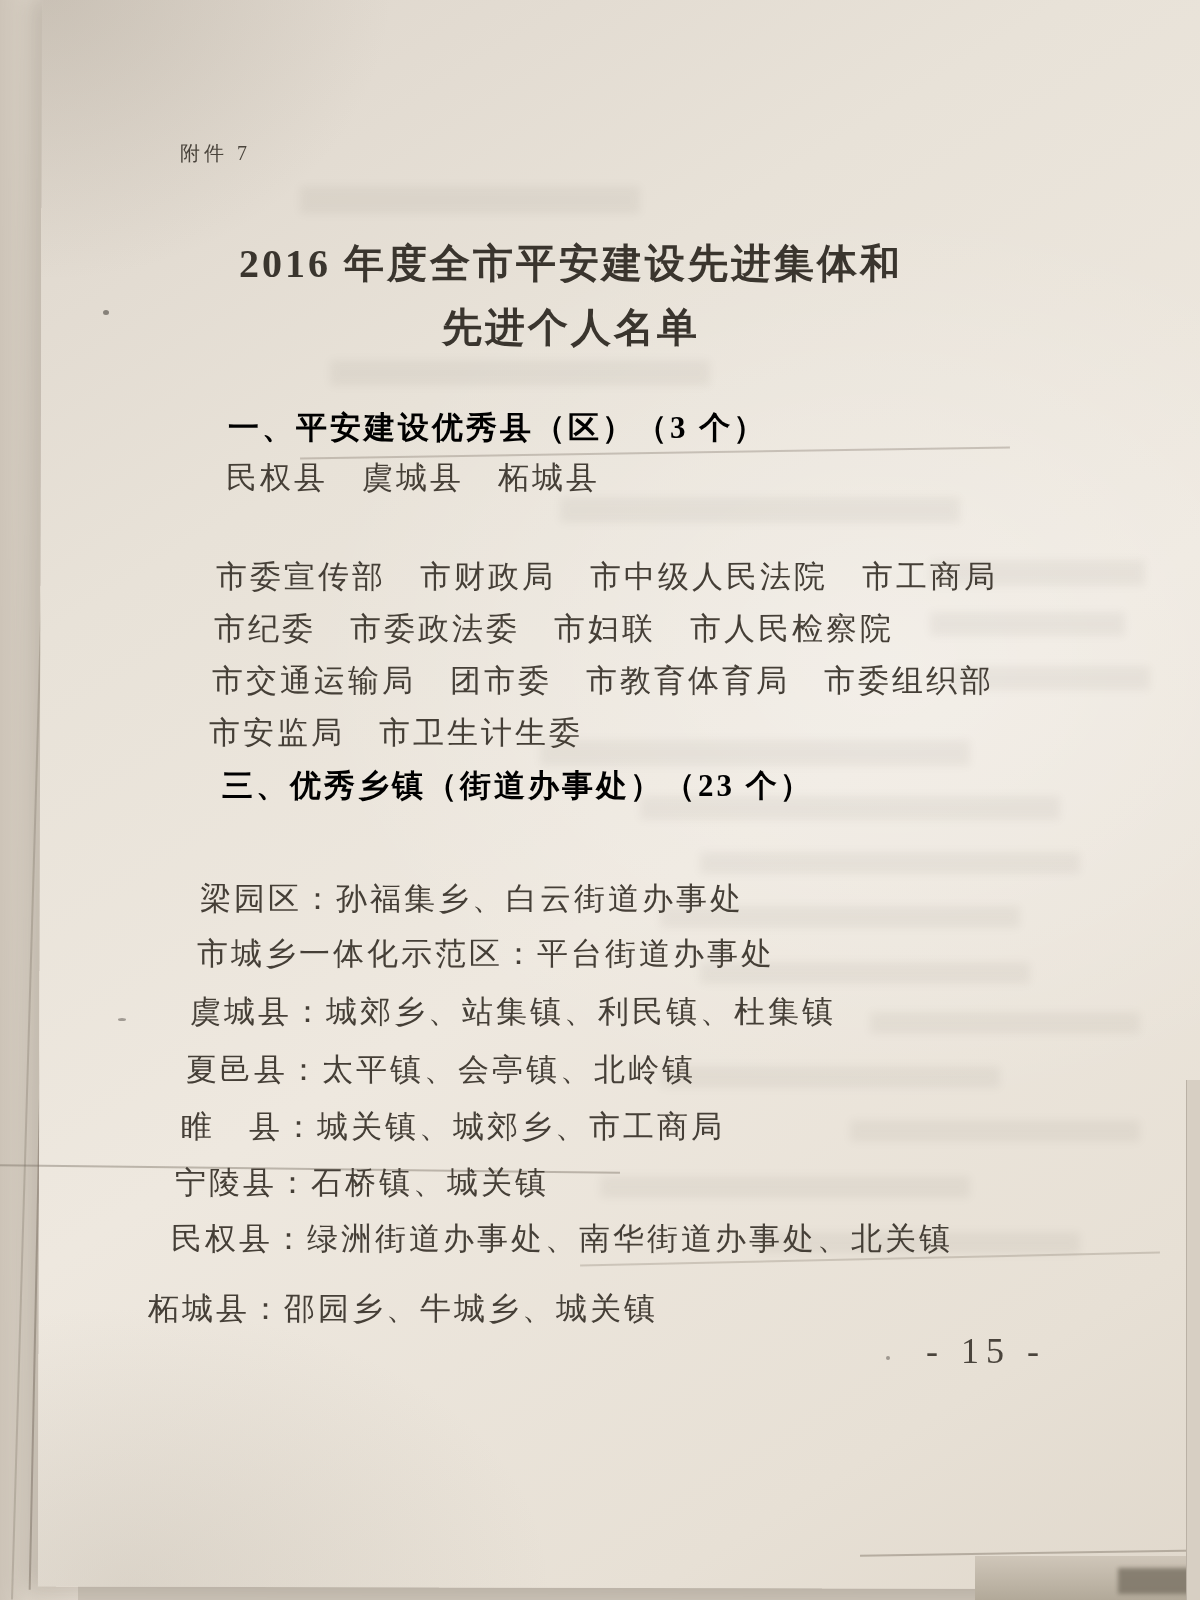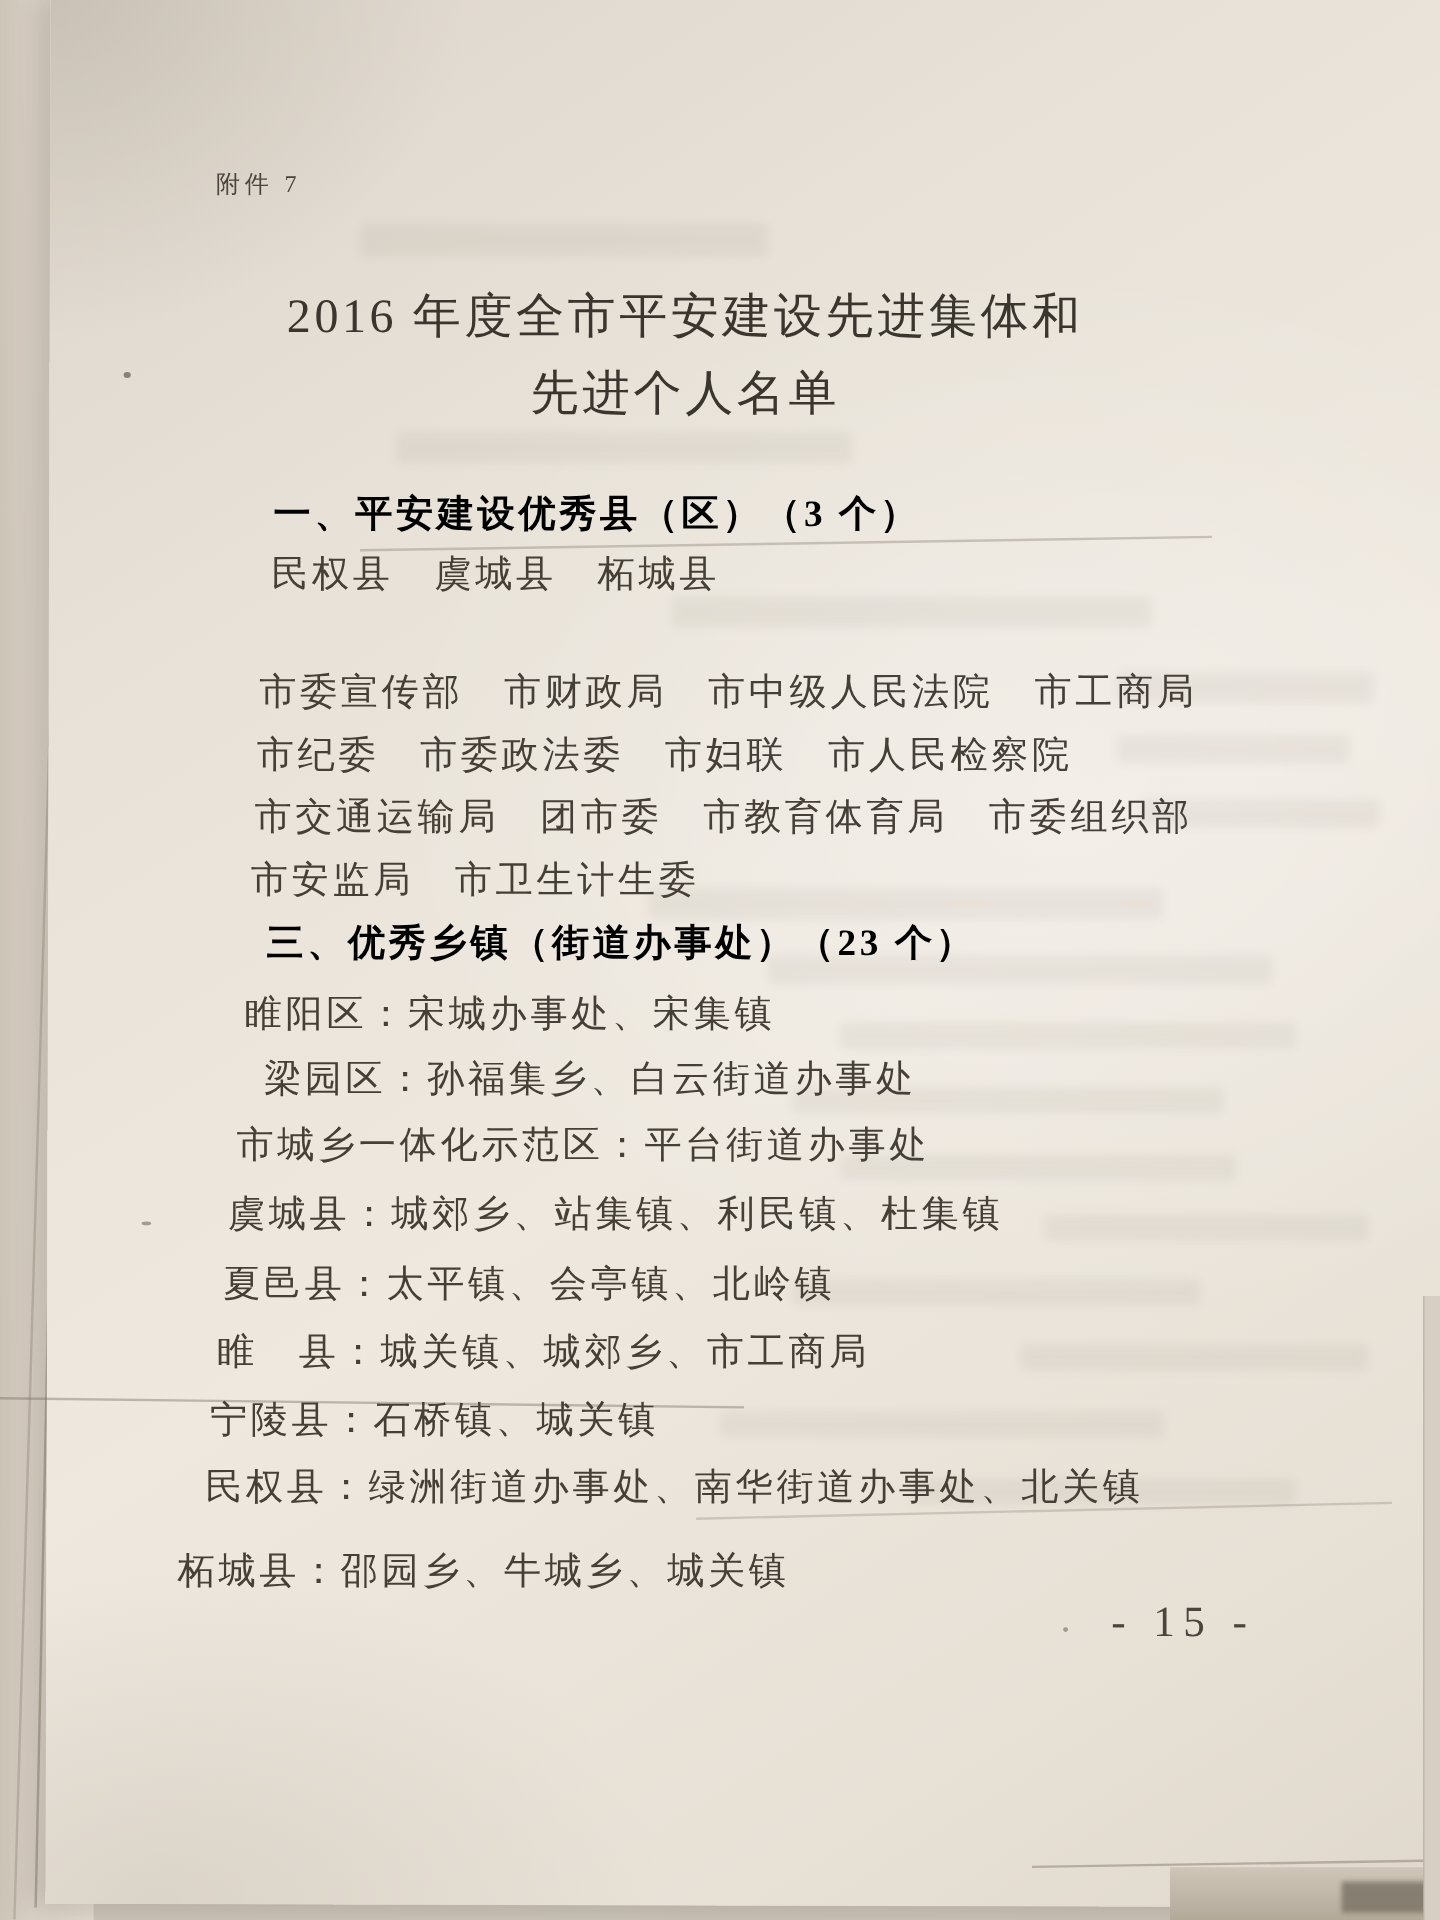--- a/index.html
+++ b/index.html
@@ -31,21 +31,21 @@
   
   .bottom-edge{position:absolute;left:860px;top:1552px;width:352px;height:2px;background:rgba(150,140,126,0.6);transform:rotate(-0.9deg);}
   .below-strip{position:absolute;left:975px;top:1556px;width:225px;height:44px;background:linear-gradient(180deg,#cfc6b9,#b2a999);}
   .dark-blotch{position:absolute;left:1118px;top:1568px;width:78px;height:26px;background:#7d7567;filter:blur(2px);opacity:.85;}
   .right-strip{position:absolute;left:1186px;top:1080px;width:14px;height:520px;background:#d7cfc3;border-left:1px solid rgba(150,140,128,0.45);}
   
   .content{position:absolute;inset:0;color:#453f37;}
   .line{position:absolute;font-size:31px;letter-spacing:3px;white-space:nowrap;}
   .head{font-weight:700;color:#000000;}
   .att{position:absolute;left:180px;top:140px;font-size:20px;letter-spacing:4px;color:#4a443c;}
-  .title{position:absolute;left:571px;transform:translateX(-50%);font-size:40px;font-weight:400;letter-spacing:3px;white-space:nowrap;color:#3a352e;}
+  .title{position:absolute;left:571px;transform:translateX(-50%);font-size:40px;font-weight:700;letter-spacing:3px;white-space:nowrap;color:#3a352e;}
   .t1{top:236px;}
   .t2{top:300px;}
   .pageno{position:absolute;left:926px;top:1330px;font-size:36px;letter-spacing:7px;color:#4a443c;white-space:nowrap;}
   
   .ghost{position:absolute;background:#6b6458;opacity:0.07;filter:blur(4px);border-radius:4px;}
   
   .crease{position:absolute;height:1.5px;background:rgba(125,115,102,0.35);}
   .speck{position:absolute;background:#55504a;border-radius:50%;}
 </style>
 </head>
@@ -96,22 +96,21 @@
 
     <div class="line head" style="left:228px;top:407px;">一、平安建设优秀县（区）（3 个）</div>
     <div class="line" style="left:226px;top:457px;">民权县　虞城县　柘城县</div>
 
     <div class="line" style="left:216px;top:556px;">市委宣传部　市财政局　市中级人民法院　市工商局</div>
     <div class="line" style="left:214px;top:608px;">市纪委　市委政法委　市妇联　市人民检察院</div>
     <div class="line" style="left:212px;top:660px;">市交通运输局　团市委　市教育体育局　市委组织部</div>
     <div class="line" style="left:209px;top:712px;">市安监局　市卫生计生委</div>
 
     <div class="line head" style="left:222px;top:765px;">三、优秀乡镇（街道办事处）（23 个）</div>
-    <div class="line" style="left:204px;top:824px;">睢阳区：宋城办事处、宋集镇</div>
-    <div class="line" style="left:200px;top:878px;margin-left:20px;">梁园区：孙福集乡、白云街道办事处</div>
+    <div class="line" style="left:200px;top:878px;">梁园区：孙福集乡、白云街道办事处</div>
     <div class="line" style="left:190px;top:991px;">虞城县：城郊乡、站集镇、利民镇、杜集镇</div>
     <div class="line" style="left:197px;top:933px;">市城乡一体化示范区：平台街道办事处</div>
     <div class="line" style="left:186px;top:1049px;">夏邑县：太平镇、会亭镇、北岭镇</div>
     <div class="line" style="left:181px;top:1106px;">睢　县：城关镇、城郊乡、市工商局</div>
     <div class="line" style="left:175px;top:1162px;">宁陵县：石桥镇、城关镇</div>
     <div class="line" style="left:171px;top:1218px;">民权县：绿洲街道办事处、南华街道办事处、北关镇</div>
     <div class="line" style="left:148px;top:1288px;">柘城县：邵园乡、牛城乡、城关镇</div>
 
     <div class="pageno">- 15 -</div>
   </div>

